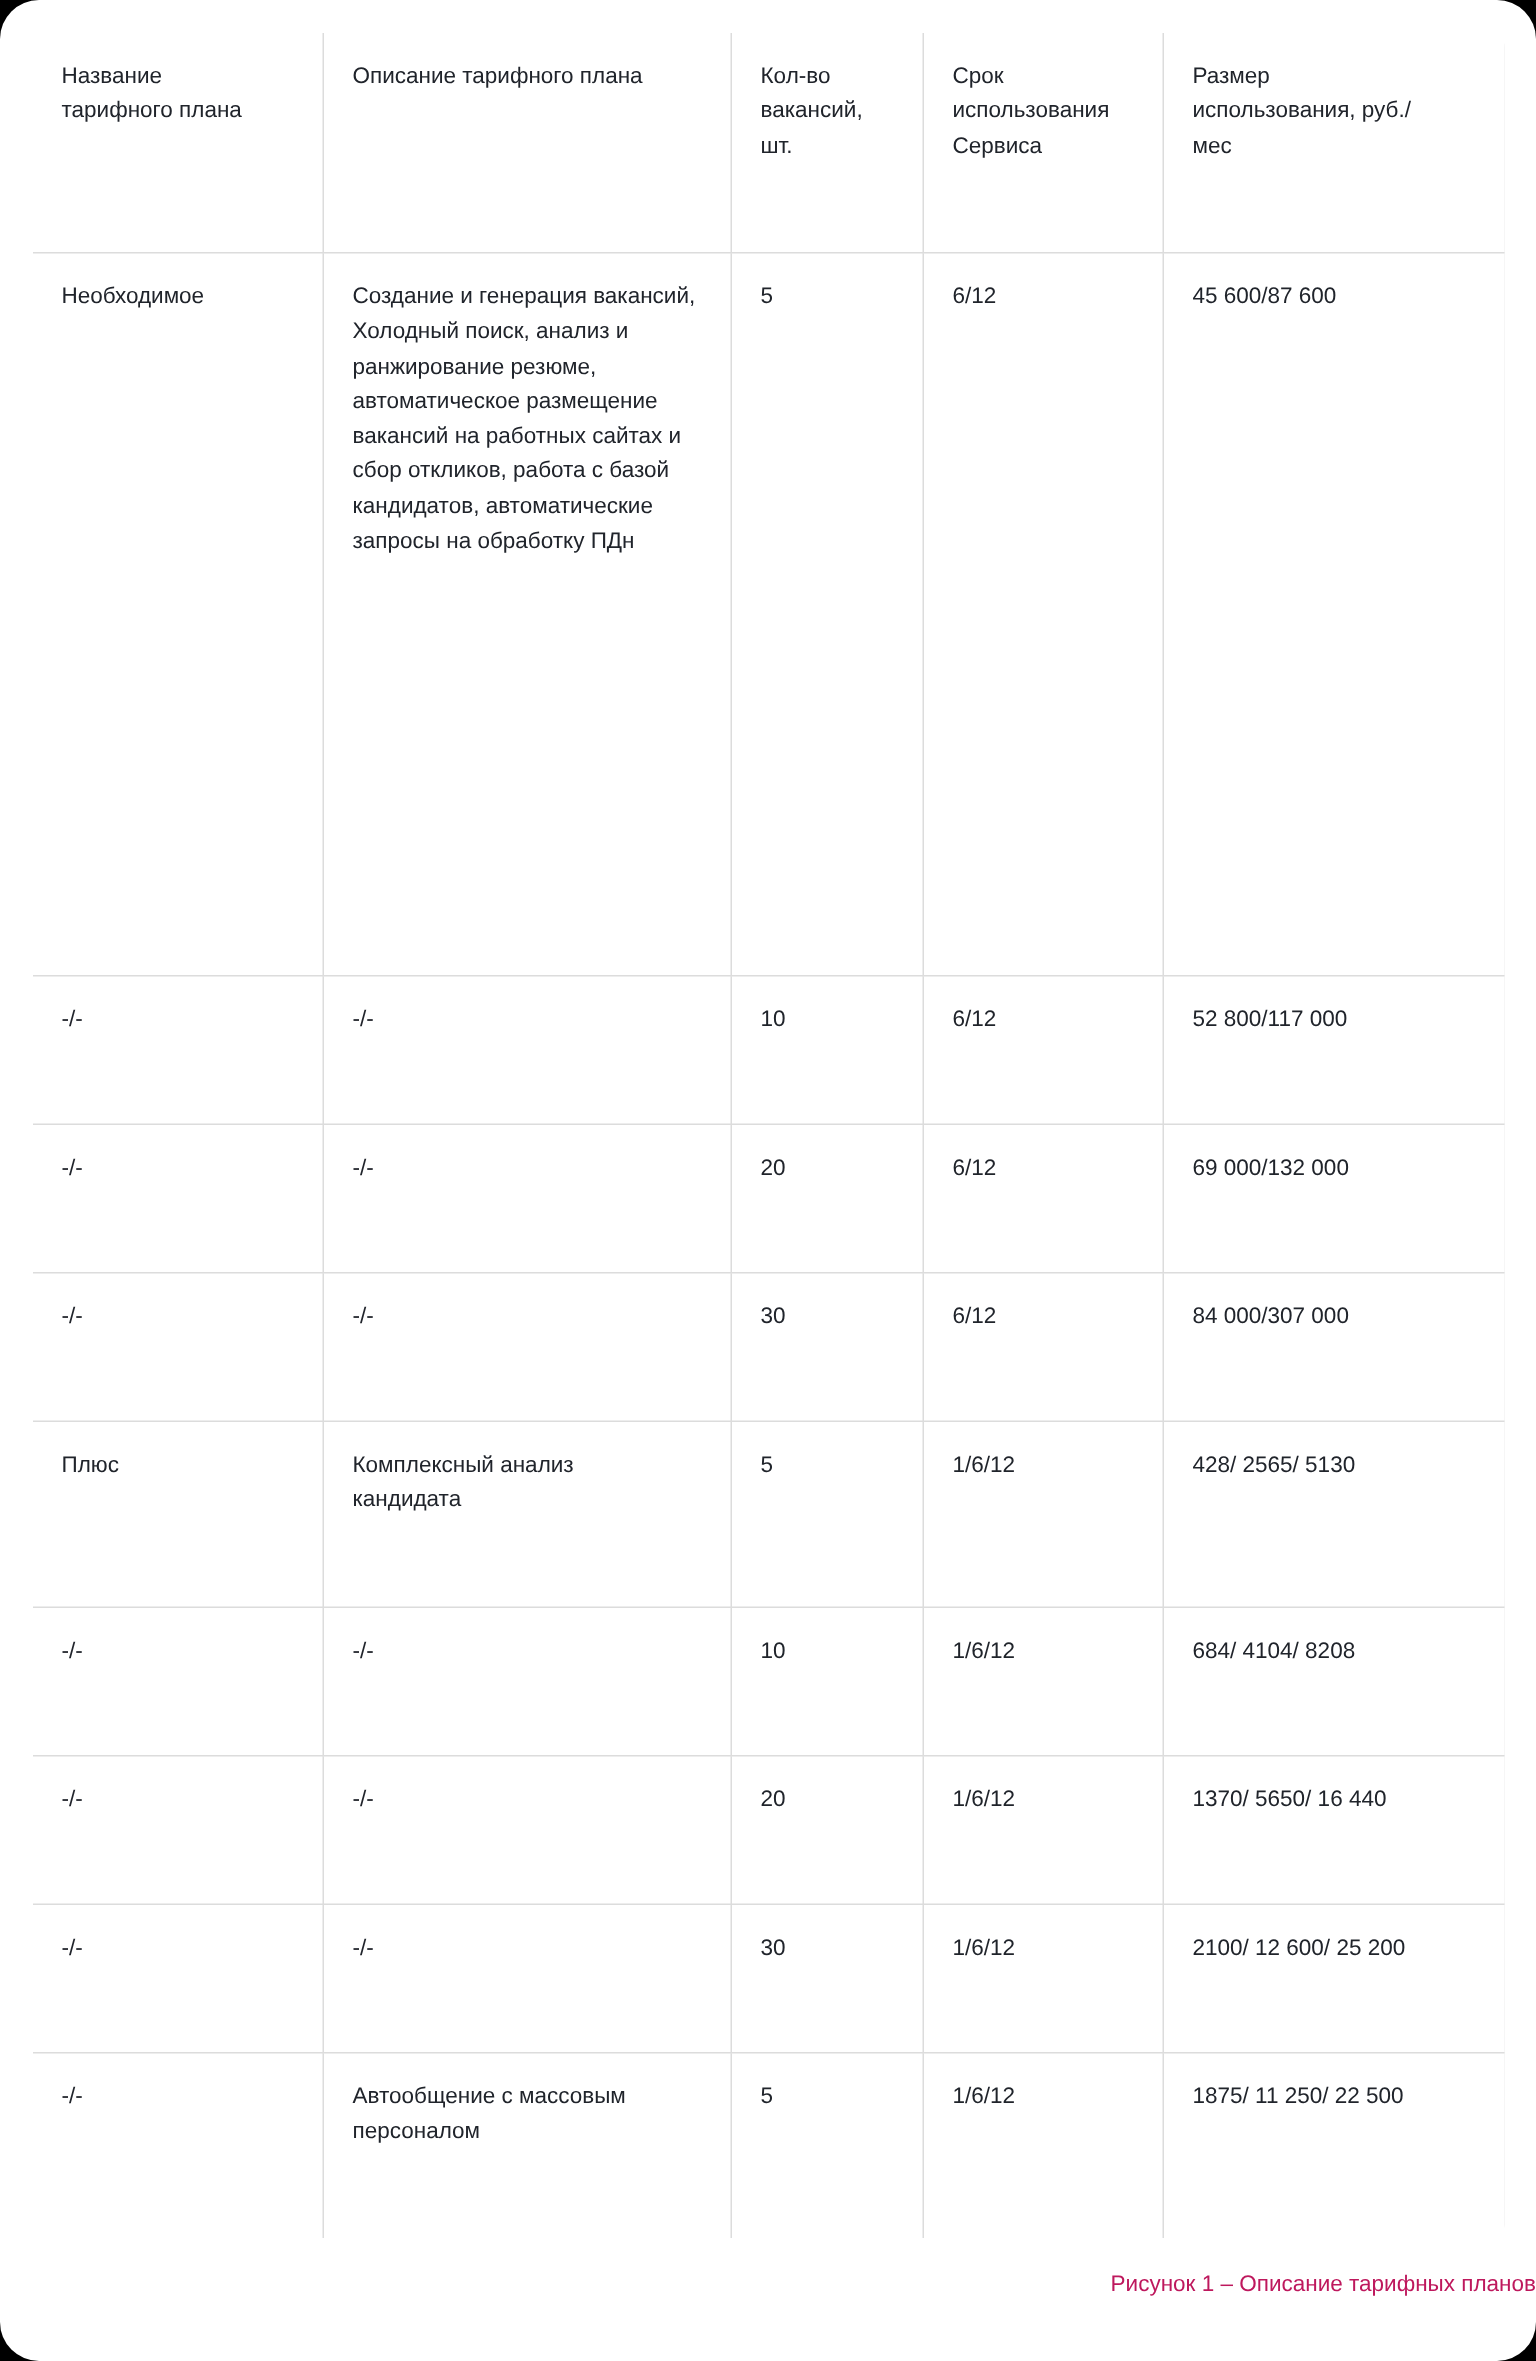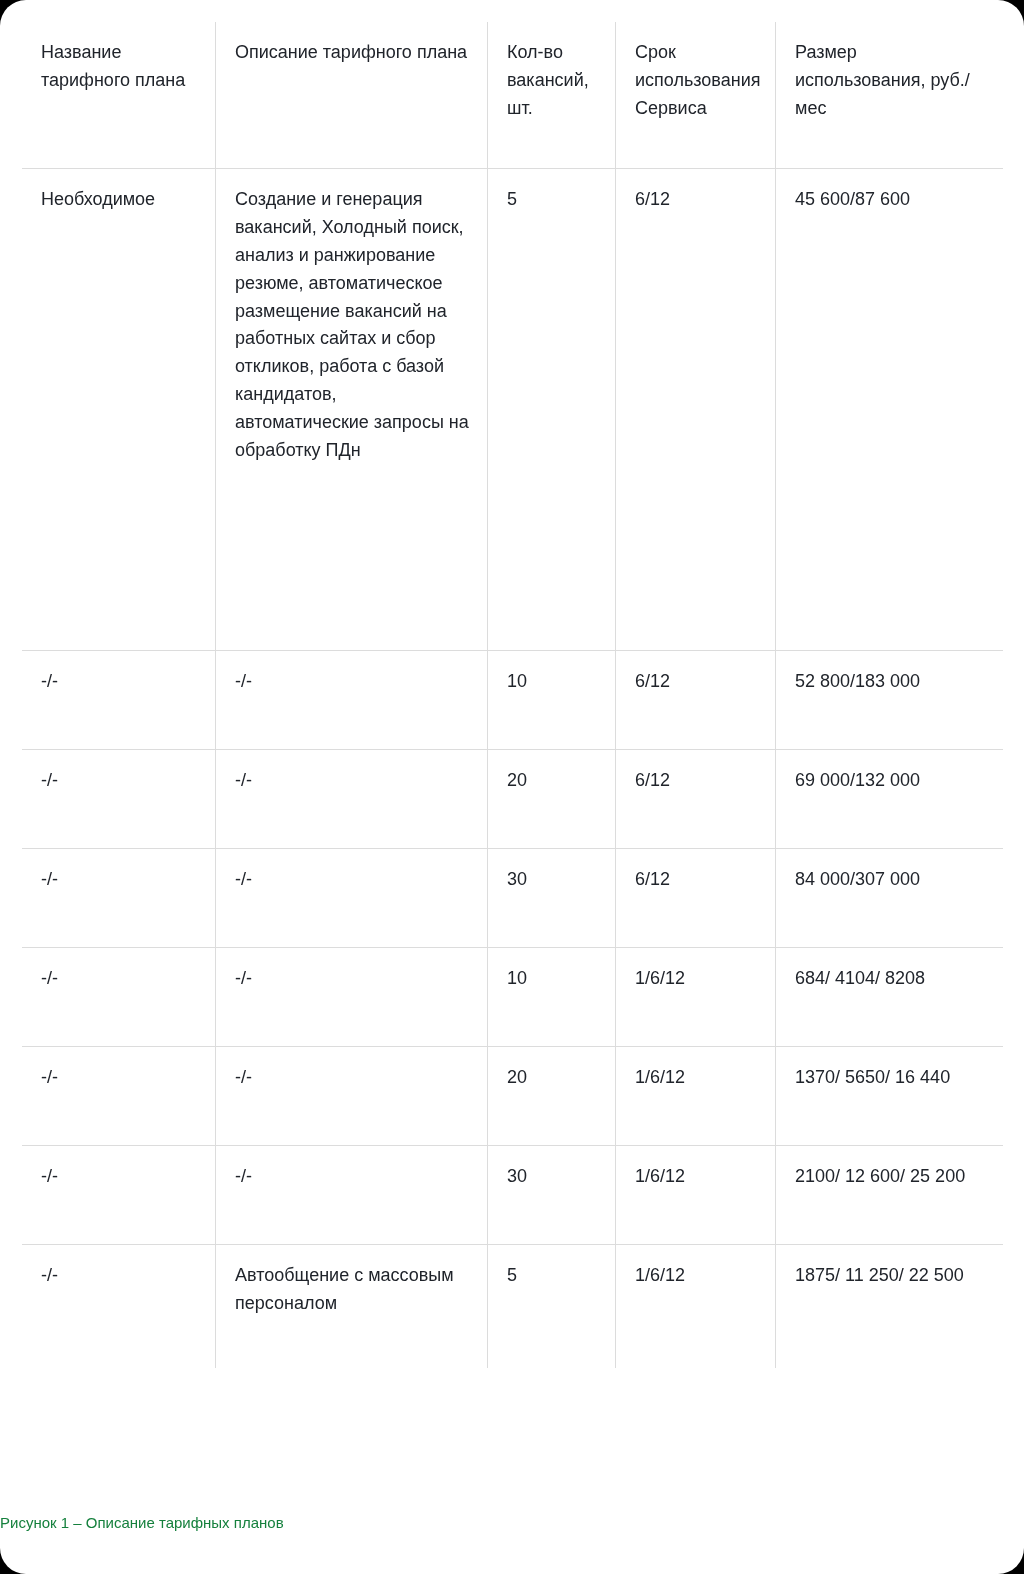--- a/index.html
+++ b/index.html
@@ -35,21 +35,21 @@
     border: 1px solid #dcdcdc;
     border-radius: 10px;
     overflow: hidden;
     background: #ffffff;
   }
   table.tariff-table td,
   table.tariff-table th {
     border: 1px solid #dcdcdc;
     vertical-align: top;
     padding: 17px 18px 17px 19px;
-    font-size: 18px;
+    font-size: 15px;
     line-height: 1.55;
     color: #20242b;
     font-weight: 400;
     text-align: left;
     background: #ffffff;
   }
   
   col.c0 { width: 194px; }
   col.c1 { width: 272px; }
   col.c2 { width: 128px; }
@@ -62,23 +62,23 @@
   tr.r-single td { height: 64px; }
   tr.r-double td { height: 89px; }
 
   .cell-text { display: block; white-space: pre-line; }
 
   .caption {
     position: absolute;
     left: 0;
     top: 1514px;
     width: 1024px;
-    text-align: left;
+    text-align: right;
     font-size: 15px;
-    color: #15803d;
+    color: #be185d;
     font-family: "Liberation Sans", sans-serif;
   }
 
   
   table.tariff-table tr:first-child td:first-child { border-top-left-radius: 10px; }
   table.tariff-table tr:first-child td:last-child { border-top-right-radius: 10px; }
   table.tariff-table tr:last-child td:first-child { border-bottom-left-radius: 10px; }
   table.tariff-table tr:last-child td:last-child { border-bottom-right-radius: 10px; }
 </style>
 </head>
@@ -146,21 +146,21 @@
             <td>
               <span class="cell-text">-/-</span>
             </td>
             <td>
               <span class="cell-text">10</span>
             </td>
             <td>
               <span class="cell-text">6/12</span>
             </td>
             <td>
-              <span class="cell-text">52 800/183 000</span>
+              <span class="cell-text">52 800/117 000</span>
             </td>
           </tr>
           <tr class="r-single">
             <td>
               <span class="cell-text">-/-</span>
             </td>
             <td>
               <span class="cell-text">-/-</span>
             </td>
             <td>
@@ -181,20 +181,38 @@
               <span class="cell-text">-/-</span>
             </td>
             <td>
               <span class="cell-text">30</span>
             </td>
             <td>
               <span class="cell-text">6/12</span>
             </td>
             <td>
               <span class="cell-text">84 000/307 000</span>
+            </td>
+          </tr>
+          <tr class="r-double">
+            <td>
+              <span class="cell-text">Плюс</span>
+            </td>
+            <td>
+              <span class="cell-text">Комплексный анализ
+кандидата</span>
+            </td>
+            <td>
+              <span class="cell-text">5</span>
+            </td>
+            <td>
+              <span class="cell-text">1/6/12</span>
+            </td>
+            <td>
+              <span class="cell-text">428/ 2565/ 5130</span>
             </td>
           </tr>
           <tr class="r-single">
             <td>
               <span class="cell-text">-/-</span>
             </td>
             <td>
               <span class="cell-text">-/-</span>
             </td>
             <td>

